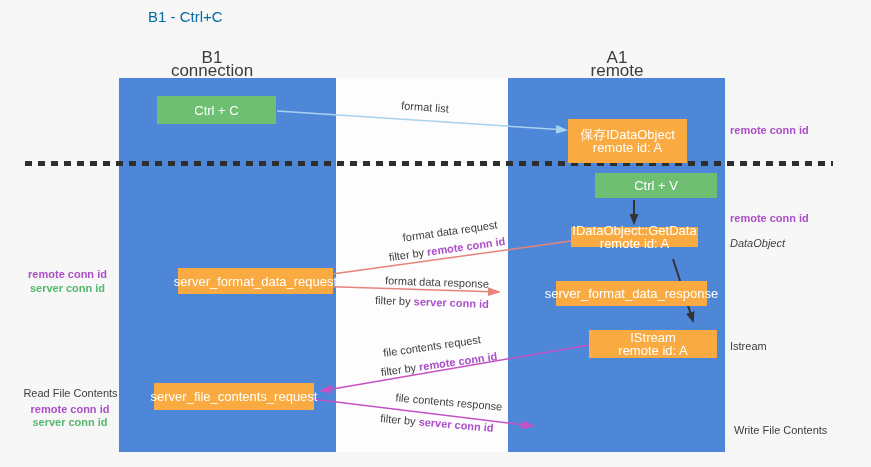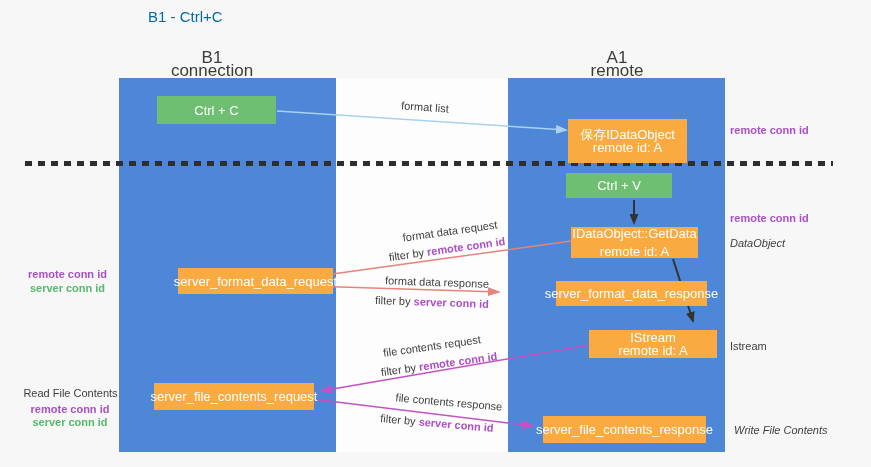--- a/index.html
+++ b/index.html
@@ -74,25 +74,25 @@
 
   <div class="box green" style="left:157px; top:96px; width:119px; height:28px;">
     <span>Ctrl + C</span>
   </div>
 
   <div class="box orange" style="left:548px; top:119px; width:119px; height:44px;margin-left:20px;">
     <span>保存IDataObject</span>
     <span>remote id: A</span>
   </div>
 
-  <div class="box green" style="left:566px; top:173px; width:106px; height:25px;align-items:center;">
+  <div class="box green" style="left:595px; top:173px; width:122px; height:25px;align-items:center;">
     <span>Ctrl + V</span>
   </div>
 
-  <div class="box orange" style="left:571px; top:227px; width:127px; height:31px;justify-content:space-between;">
+  <div class="box orange" style="left:571px; top:227px; width:127px; height:20px;">
     <span>IDataObject::GetData</span>
     <span>remote id: A</span>
   </div>
 
   <div class="box orange" style="left:152px; top:268px; width:155px; height:26px;margin-left:26px;">
     <span>server_format_data_request</span>
   </div>
 
   <div class="box orange" style="left:508px; top:281px; width:151px; height:25px;margin-left:48px;">
     <span>server_format_data_response</span>
@@ -100,29 +100,26 @@
 
   <div class="box orange" style="left:589px; top:330px; width:128px; height:28px;">
     <span>IStream</span>
     <span>remote id: A</span>
   </div>
 
   <div class="box orange" style="left:154px; top:383px; width:160px; height:27px;">
     <span>server_file_contents_request</span>
   </div>
 
-  <div class="box orange" style="left:543px; top:416px; width:163px; height:27px;">
-    <span>server_file_contents_response</span>
-  </div>
 
   <div class="lbl bold-purple" style="left:730px; top:124px;">remote conn id</div>
   <div class="lbl bold-purple" style="left:730px; top:212px;">remote conn id</div>
   <div class="lbl" style="left:730px; top:237px;font-style:italic;">DataObject</div>
   <div class="lbl" style="left:730px; top:340px;">Istream</div>
-  <div class="lbl" style="left:734px; top:424px;font-style:italic;">Write File Contents</div>
+  <div class="lbl" style="left:734px; top:424px;">Write File Contents</div>
 
   <div class="lbl bold-purple ctr" style="left:20px; top:268px; width:95px;">remote conn id</div>
   <div class="lbl bold-green ctr" style="left:20px; top:282px; width:95px;">server conn id</div>
   <div class="lbl ctr" style="left:18px; top:387px; width:105px;">Read File Contents</div>
   <div class="lbl bold-purple ctr" style="left:20px; top:403px; width:100px;">remote conn id</div>
   <div class="lbl bold-green ctr" style="left:20px; top:416px; width:100px;">server conn id</div>
 
   <div class="lbl rot" style="left:425px; top:107px; transform:translate(-50%,-50%) rotate(4deg);">format list</div>
 
   <div class="lbl rot" style="left:450px; top:231px; transform:translate(-50%,-50%) rotate(-8deg);">format data request</div>

